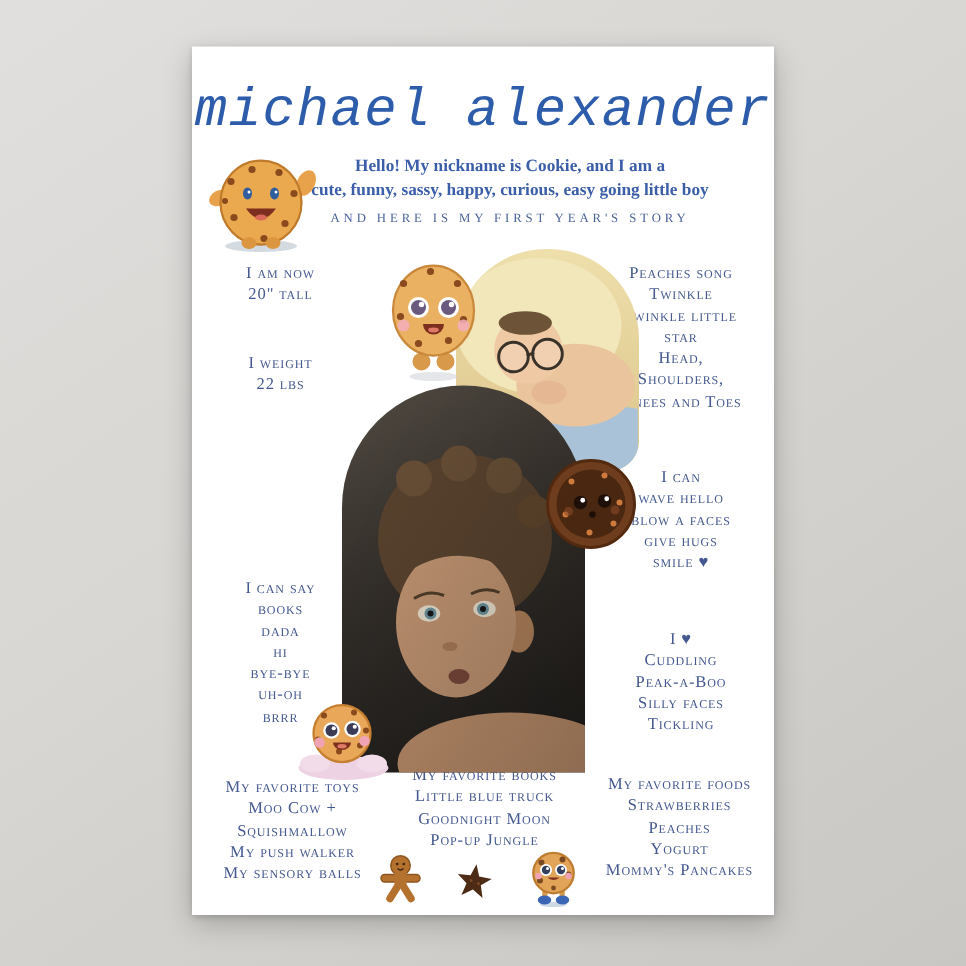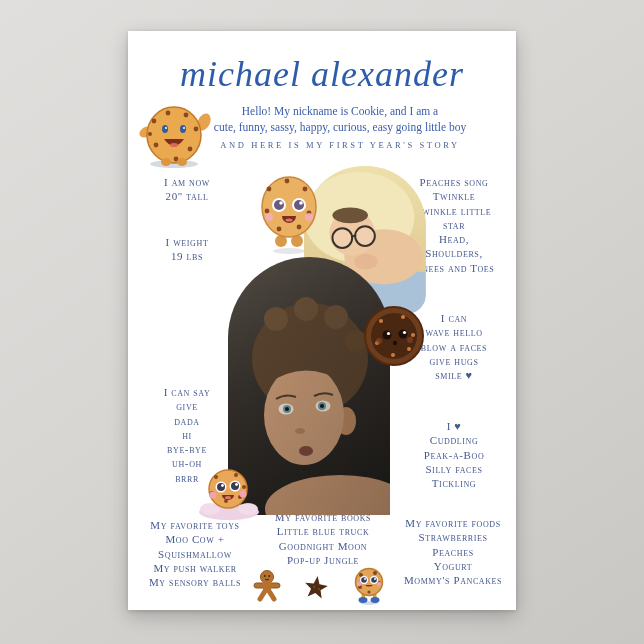--- a/index.html
+++ b/index.html
@@ -2,25 +2,25 @@
 <html><head>
 <meta charset="utf-8">
 <style>
   html,body{margin:0;padding:0;width:644px;height:644px;overflow:hidden;
     font-family:"Liberation Serif",serif;}
   .backdrop{position:absolute;inset:0;width:644px;height:644px;
     background:linear-gradient(145deg,#e0dfdd 0%,#d7d6d3 45%,#c8c7c4 100%);}
   .poster{position:absolute;left:128px;top:31px;width:388px;height:579px;
     background:#ffffff;box-shadow:0 6px 18px rgba(0,0,0,.22),0 1px 4px rgba(0,0,0,.15);}
   .title{position:absolute;top:22px;left:0;width:100%;text-align:center;
-    font-family:Liberation Serif, serif;font-style:italic;font-weight:500;
+    font-family:Liberation Mono, monospace;font-style:italic;font-weight:500;
     font-size:36px;color:#2d5cab;letter-spacing:1px;white-space:nowrap;}
   .intro{position:absolute;top:70px;left:40px;right:4px;text-align:center;color:#3b5ea9;}
   .stats{font-size:10px;font-weight:bold;font-variant:small-caps;letter-spacing:.8px;}
-  .hello{font-size:11.5px;font-weight:normal;line-height:1.35;margin-top:3px;white-space:pre-line;}
+  .hello{font-size:11.5px;font-weight:bold;line-height:1.35;margin-top:3px;white-space:pre-line;}
   .tagline{font-size:8.5px;text-transform:uppercase;letter-spacing:2.6px;
     margin-top:5px;color:#4a6399;}
   .block{position:absolute;text-align:center;font-variant:small-caps;
     font-size:11px;line-height:1.3;letter-spacing:.6px;color:#44598f;white-space:pre-line;}
   .col-left{left:2px;width:114px;}
   .col-right{left:266px;width:120px;}
   .photo{position:absolute;overflow:hidden;}
   .photo-sleep{left:176px;top:135px;width:122px;height:148px;z-index:1;
     border-radius:60px 60px 20px 20px;
     background:linear-gradient(180deg,#eedfab 0%,#e3cf97 60%,#d6c089 100%);}
@@ -74,23 +74,23 @@
         <path d="M26 38 Q36 52 46 38 Z" fill="#7e2e1e"></path>
         <ellipse cx="36" cy="44" rx="4" ry="2" fill="#d96a5a"></ellipse>
         <ellipse cx="28" cy="61" rx="5" ry="4" fill="#dd9640"></ellipse>
           <ellipse cx="44" cy="61" rx="5" ry="4" fill="#dd9640"></ellipse>
       </svg>
     </div>
 
     <div class="block col-left" style="top:144px">I am now
 20" tall</div>
     <div class="block col-left" style="top:204px">I weight
-19 lbs</div>
+22 lbs</div>
     <div class="block col-left" style="top:354px">I can say
-give
+books
 dada
 hi
 bye-bye
 uh-oh
 brrr</div>
 
     <div class="block col-right" style="top:144px">Peaches song
 Twinkle
 twinkle little
 star

